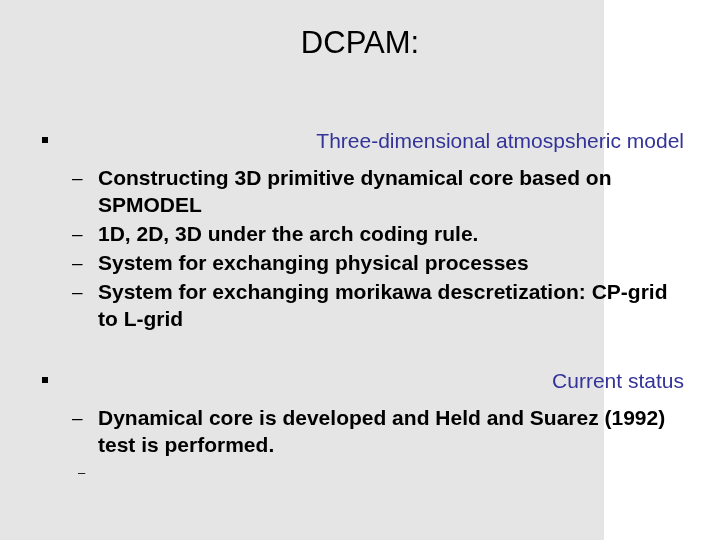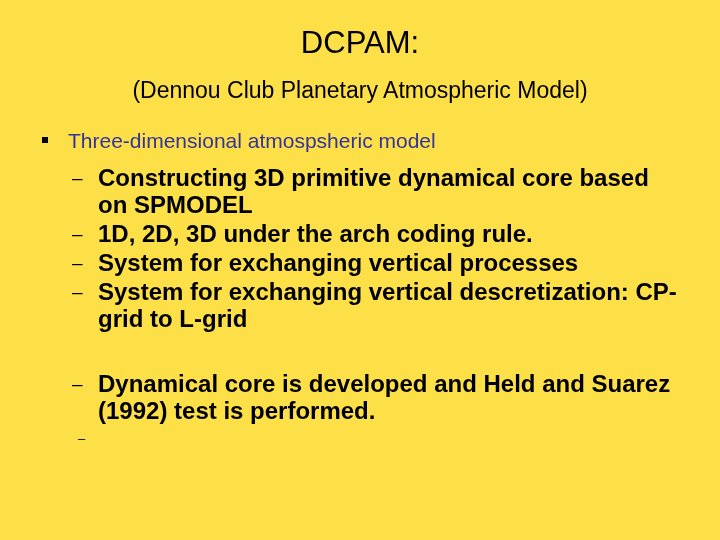--- a/index.html
+++ b/index.html
@@ -11,23 +11,23 @@
     width: 720px;
     height: 540px;
     overflow: hidden;
     font-family: "Liberation Sans", sans-serif;
     color: #000000;
     -webkit-font-smoothing: none;
   }
 
   .slide {
     position: relative;
-    width: 720px;
+    width: 604px;
     height: 540px;
-    background: #fde047;
+    background: #e5e5e5;
   }
 
   
   .title-block {
     position: absolute;
     left: 0;
     top: 24px;
     width: 720px;
     text-align: center;
   }
@@ -52,20 +52,21 @@
     left: 36px;
     top: 128px;
     width: 648px;
   }
 
   
   .lvl1 {
     position: relative;
     padding-left: 32px;
     margin: 0 0 10px 0;
+    text-align: right;
   }
   .lvl1 .marker {
     position: absolute;
     left: 6px;
     top: 9px;
     width: 6px;
     height: 6px;
     background: #000000;
     display: block;
   }
@@ -92,21 +93,21 @@
   .lvl2 .marker {
     position: absolute;
     left: 36px;
     top: 0px;
     font-size: 19px;
     line-height: 27px;
     color: #000000;
     display: block;
   }
   .lvl2 .lvl2-text {
-    font-size: 24px;
+    font-size: 21px;
     line-height: 27px;
     color: #000000;
     font-weight: bold;
     display: block;
     max-width: 585px;
   }
 
   
   .lvl3 {
     position: relative;
@@ -135,51 +136,54 @@
     height: 34px;
   }
 </style>
 </head>
 <body>
 
 <div class="slide">
 
   <div class="title-block">
     <div class="slide-title">DCPAM:</div>
-    <div class="slide-subtitle">(Dennou Club Planetary Atmospheric Model)</div>
   </div>
 
   <div class="body-block">
 
     <div class="lvl1">
       <span class="marker"></span>
       <span class="lvl1-text">Three-dimensional atmospsheric model</span>
     </div>
 
     <ul class="lvl2-list">
       <li class="lvl2">
         <span class="marker">–</span>
         <span class="lvl2-text">Constructing 3D primitive dynamical core based on SPMODEL</span>
       </li>
       <li class="lvl2">
         <span class="marker">–</span>
         <span class="lvl2-text">1D, 2D, 3D under the arch coding rule.</span>
       </li>
       <li class="lvl2">
         <span class="marker">–</span>
-        <span class="lvl2-text">System for exchanging vertical processes</span>
+        <span class="lvl2-text">System for exchanging physical processes</span>
       </li>
       <li class="lvl2">
         <span class="marker">–</span>
-        <span class="lvl2-text">System for exchanging vertical descretization: CP-grid to L-grid</span>
+        <span class="lvl2-text">System for exchanging morikawa descretization: CP-grid to L-grid</span>
       </li>
     </ul>
 
     <div class="section-gap"></div>
 
+    <div class="lvl1">
+      <span class="marker"></span>
+      <span class="lvl1-text">Current status</span>
+    </div>
 
     <ul class="lvl2-list">
       <li class="lvl2">
         <span class="marker">–</span>
         <span class="lvl2-text">Dynamical core is developed and Held and Suarez (1992) test is performed.</span>
       </li>
     </ul>
 
     <div class="lvl3">
       <span class="marker">–</span>

